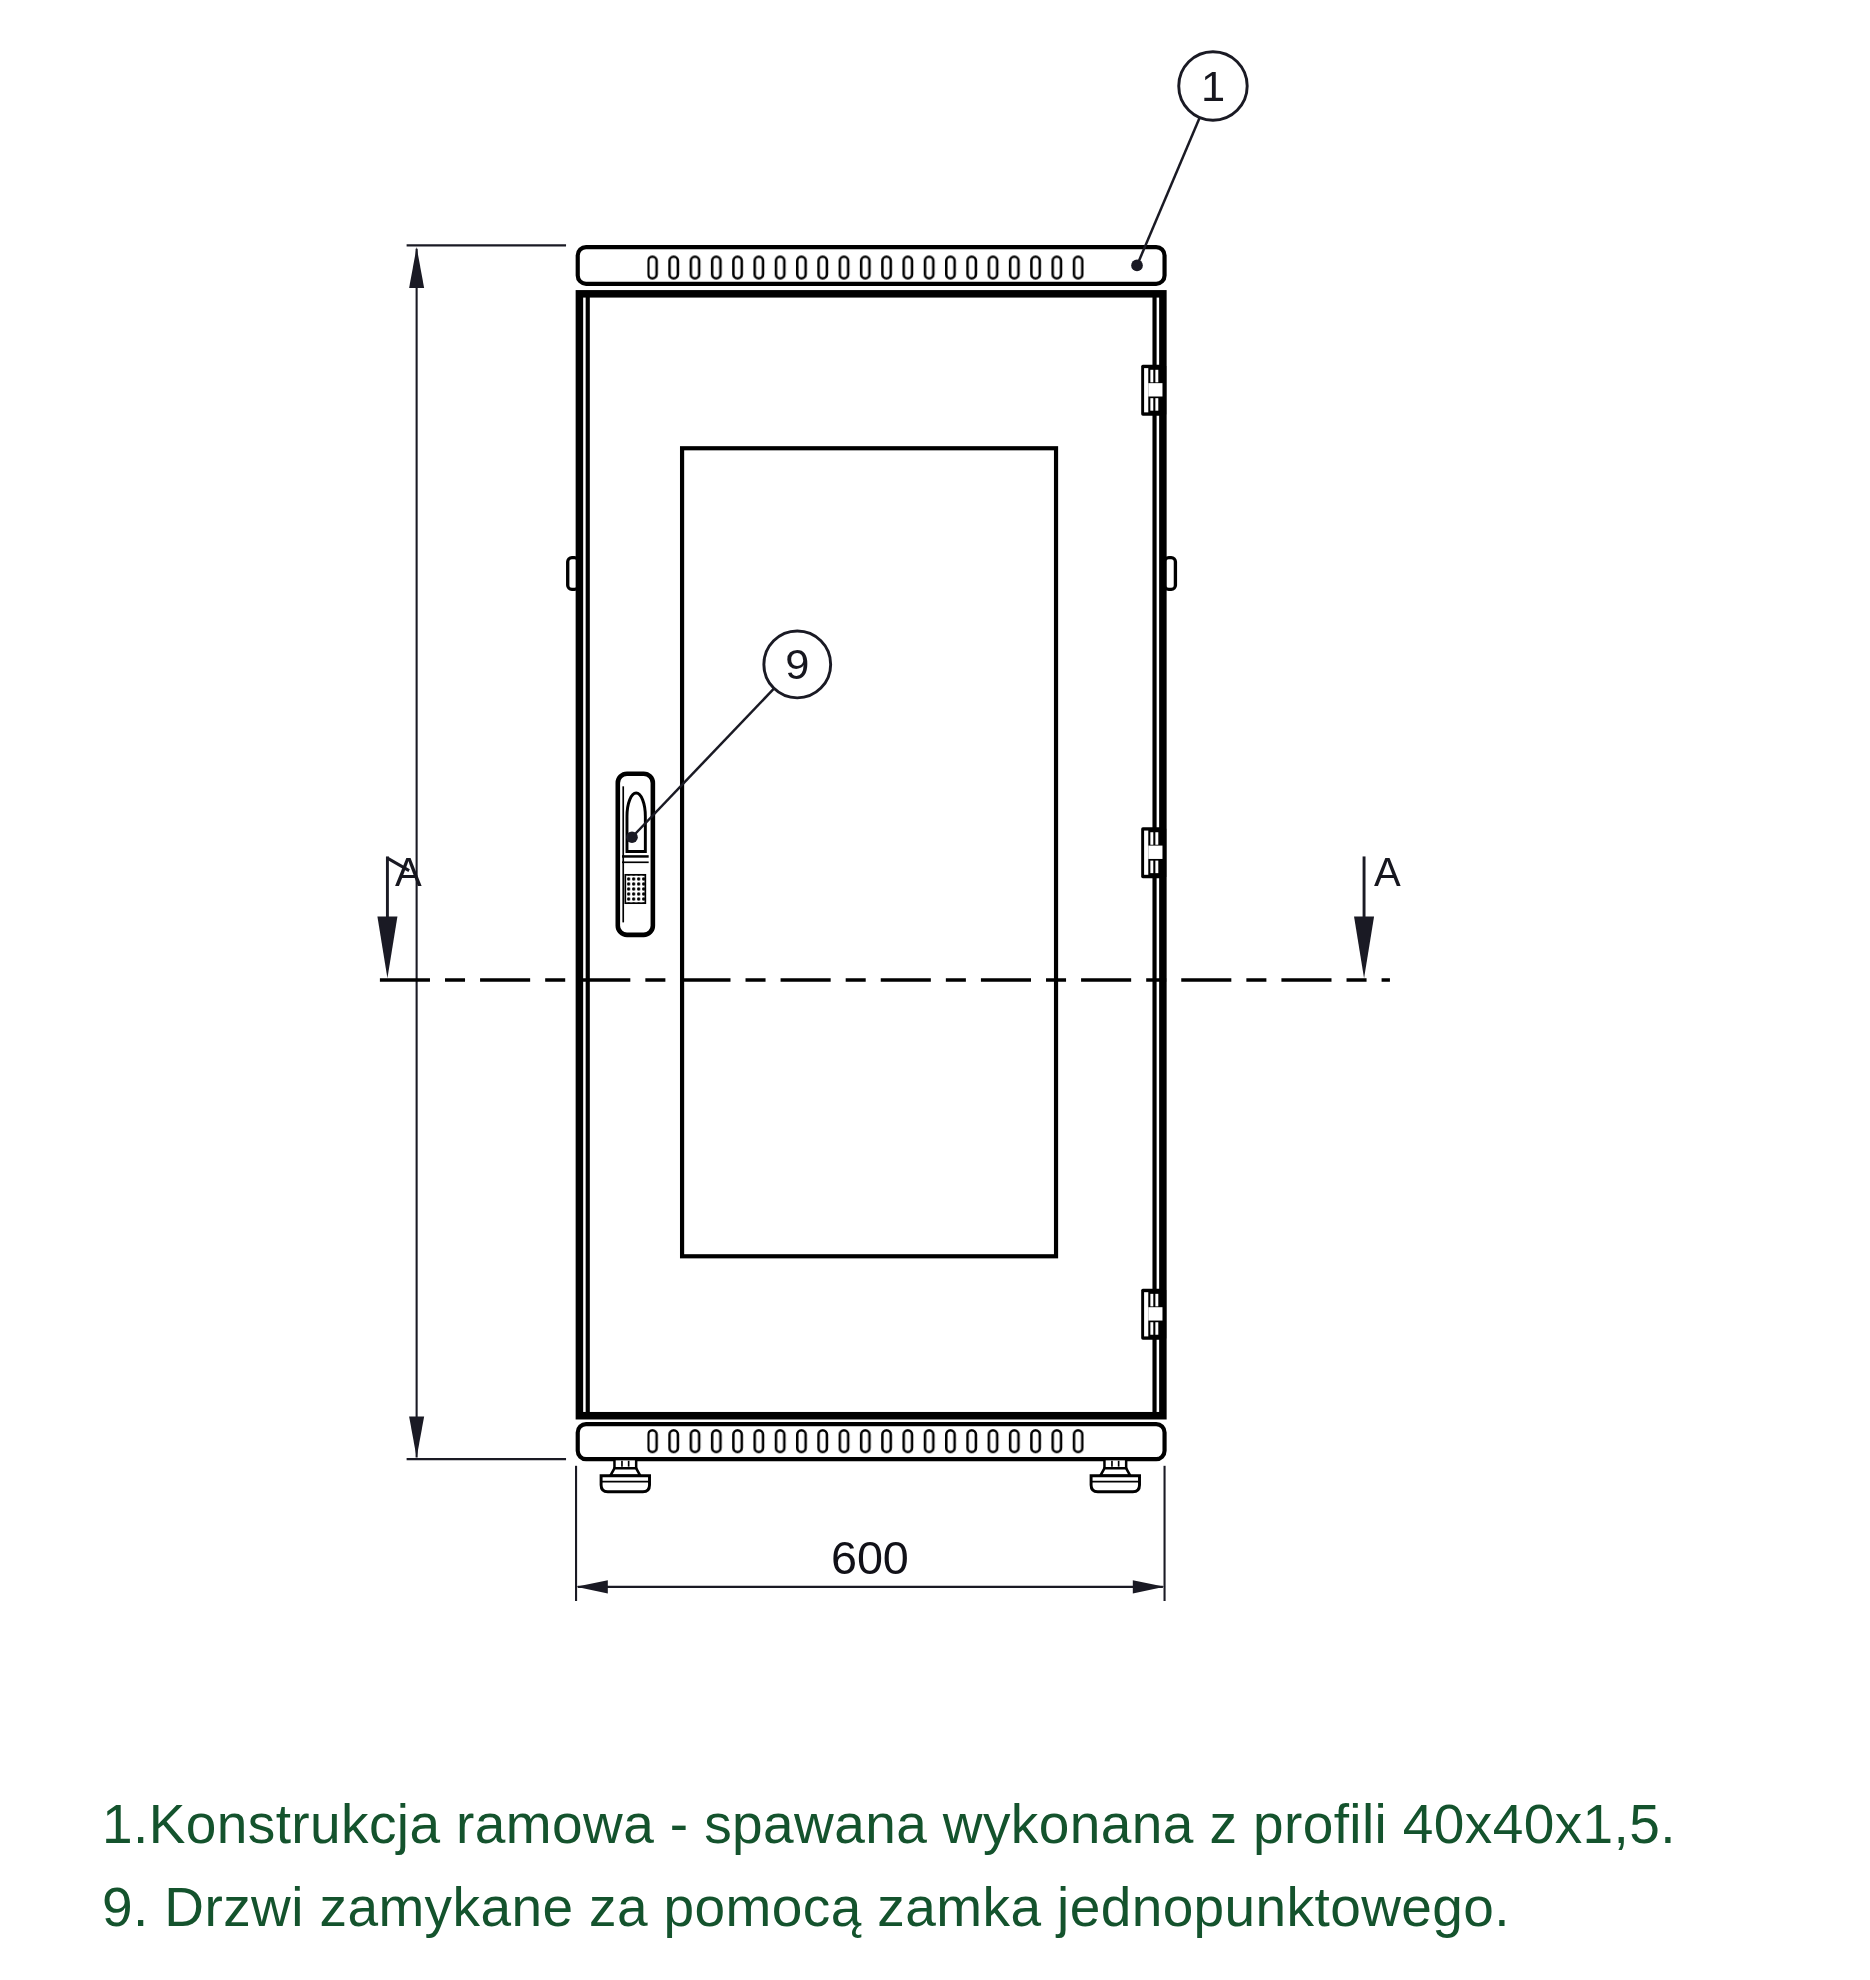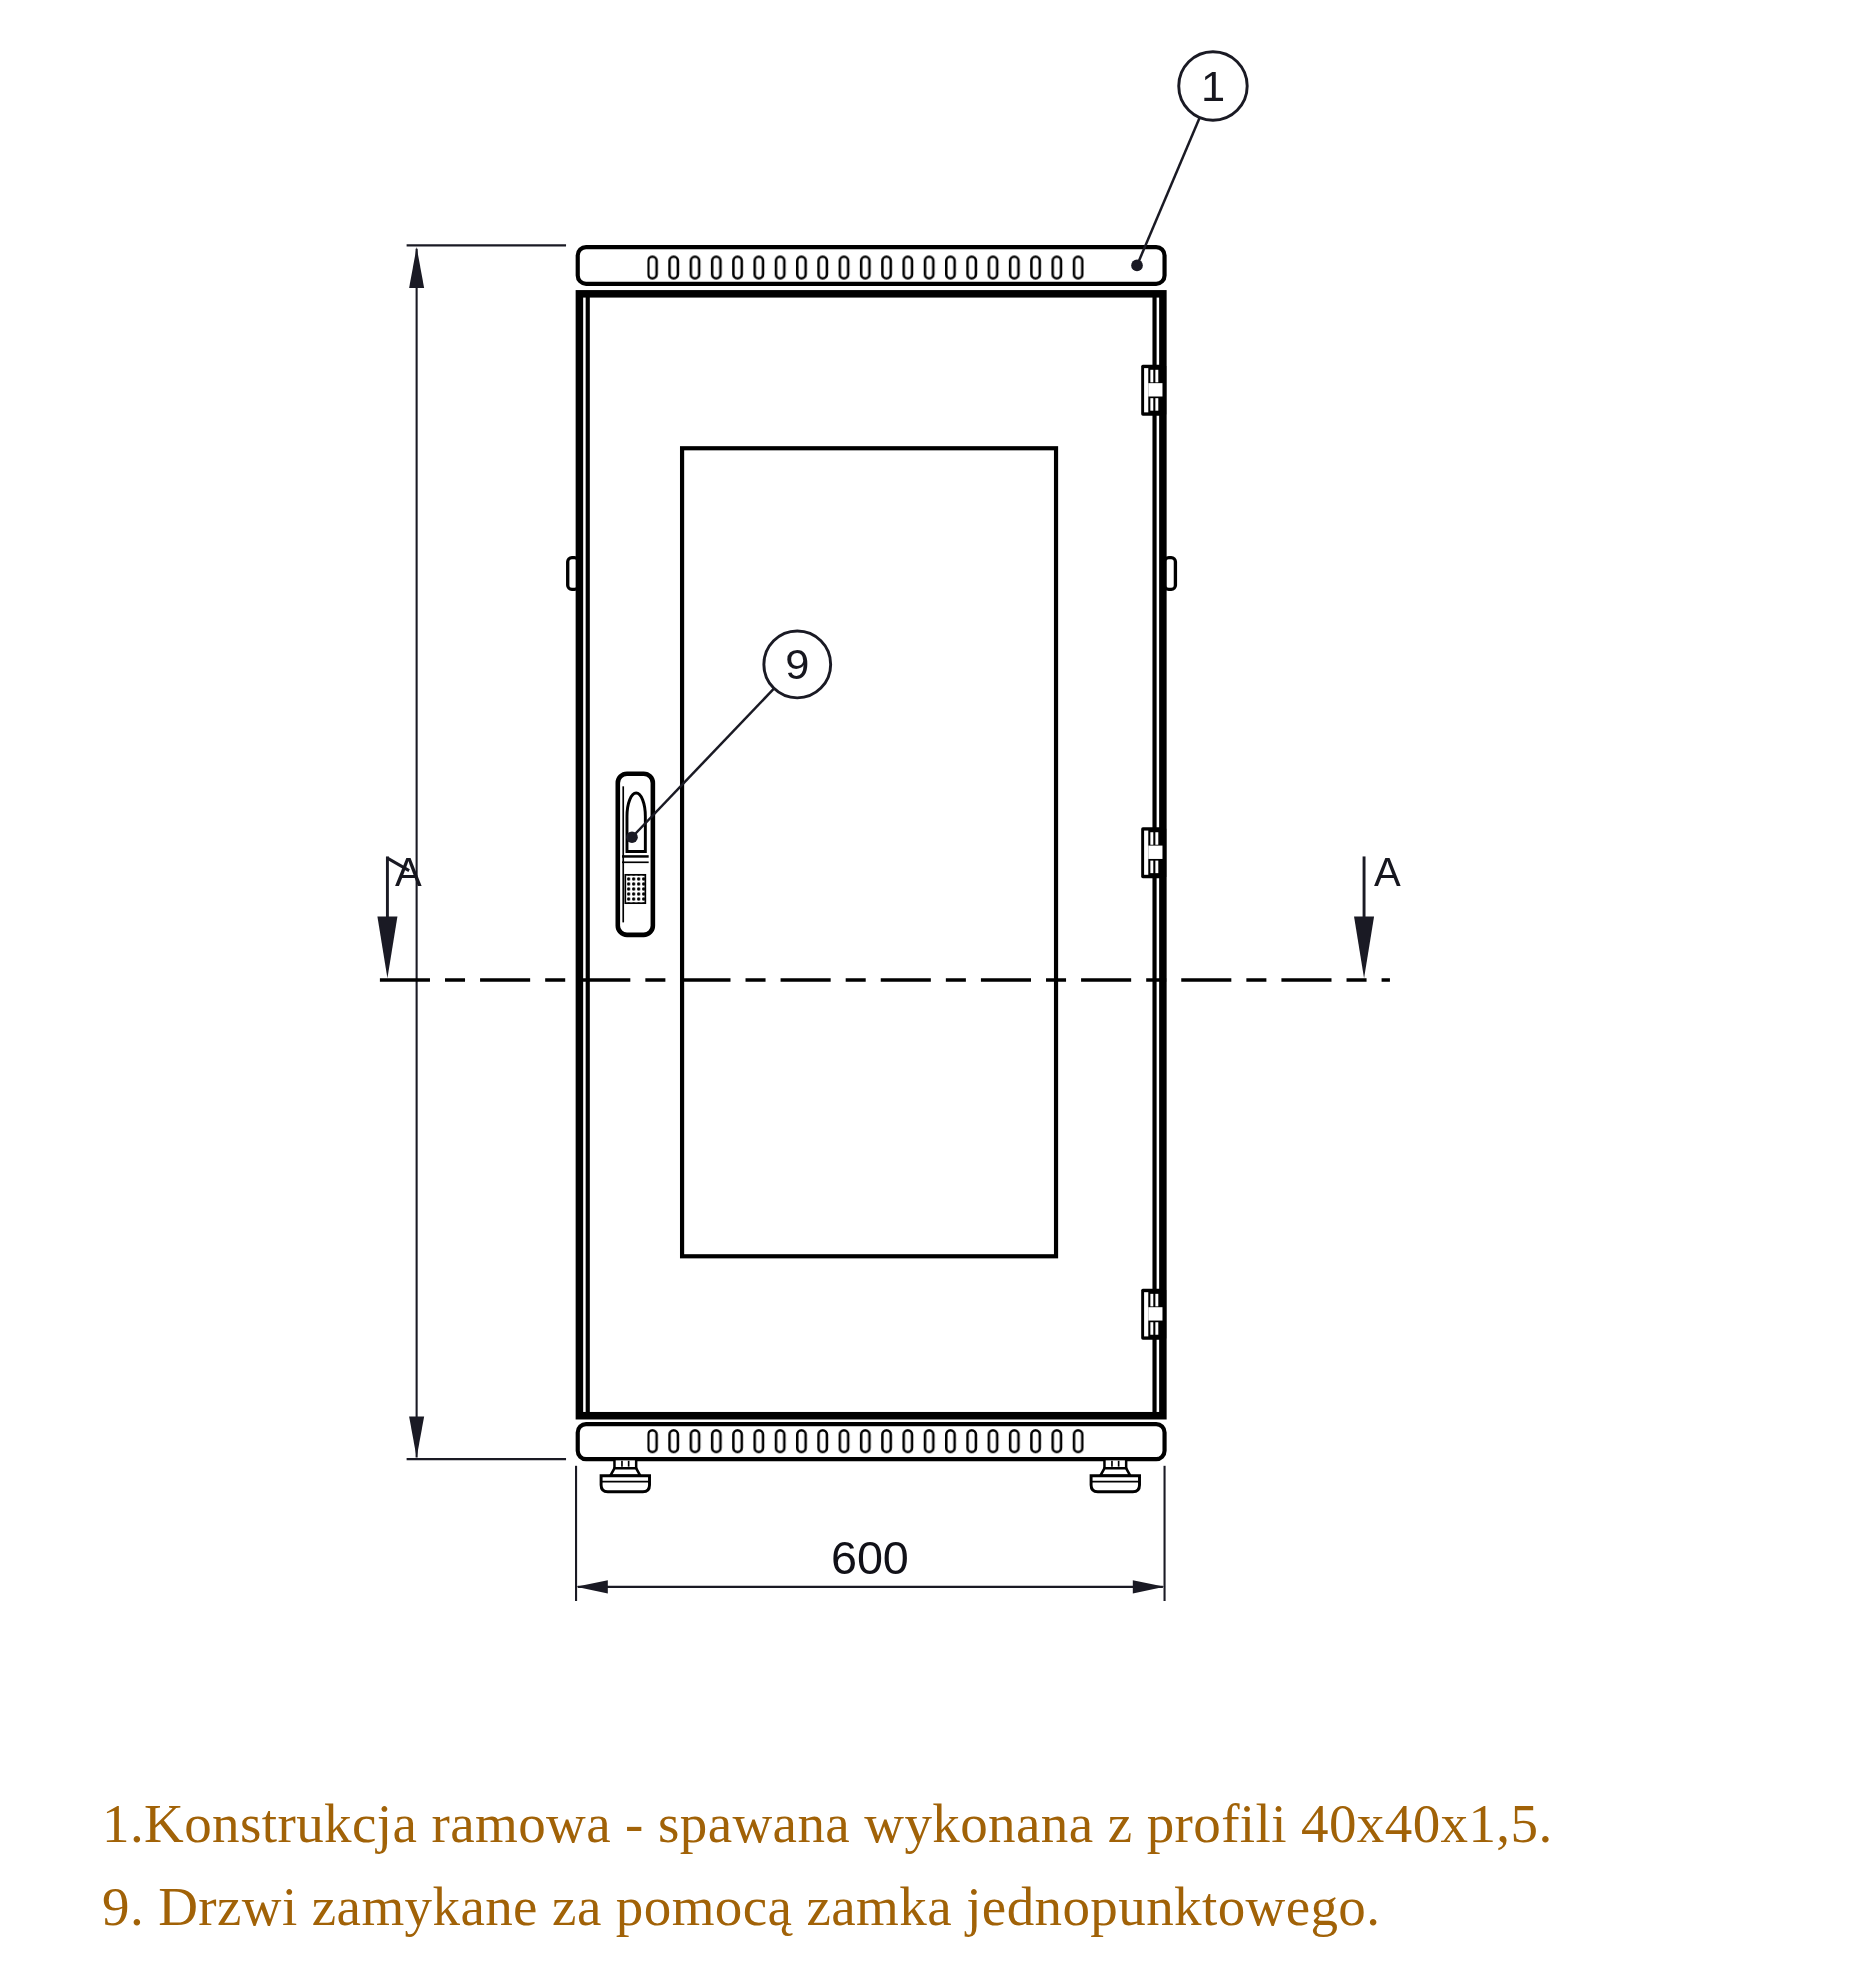--- a/index.html
+++ b/index.html
@@ -2,26 +2,26 @@
 <html style="font-size:13.4px"><head>
 <meta charset="utf-8">
 <style>
   html,body{margin:0;padding:0;background:#ffffff;}
   body{width:1870px;height:1980px;position:relative;font-family:"Liberation Sans",sans-serif;}
   .stage{position:absolute;left:0;top:0;width:1870px;height:1980px;}
   svg{position:absolute;left:0;top:0;}
   .note{
     position:absolute;
     left:102px;
-    color:#a16207;
+    color:#14532d;
     font-size:55px;
     font-weight:300;
     letter-spacing:0.4px;
     white-space:nowrap;
-    font-family:Liberation Serif, serif;
+    font-family:Liberation Sans, sans-serif;
   }
   #note1{top:1792px;}
   #note2{top:1875px;}
   .dim-text{font-family:"Liberation Sans",sans-serif;font-weight:300;fill:#111118;}
   .callout-text{font-family:"Liberation Sans",sans-serif;font-weight:300;fill:#17171f;}
 </style>
 </head>
 <body>
 
 <div class="stage">

